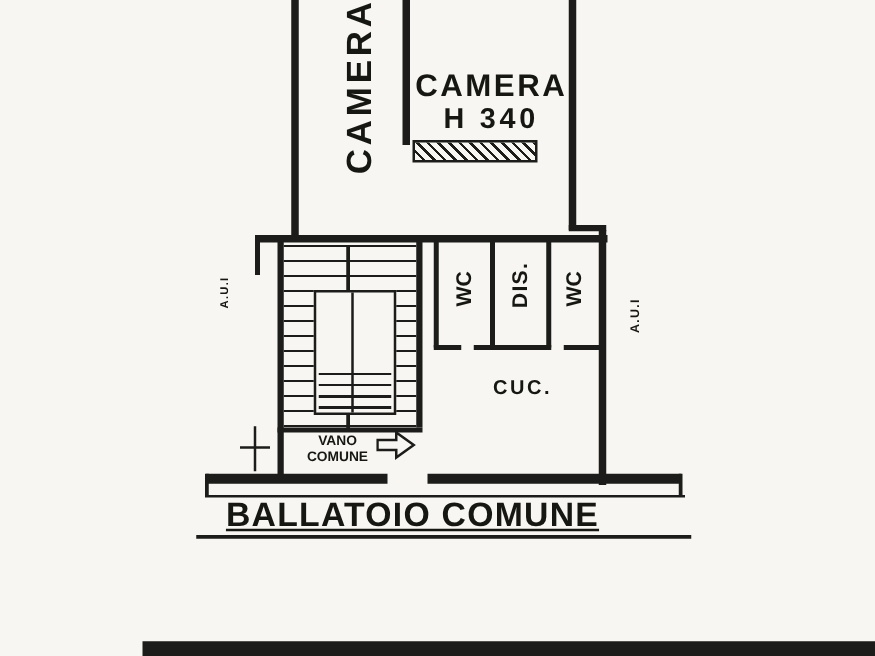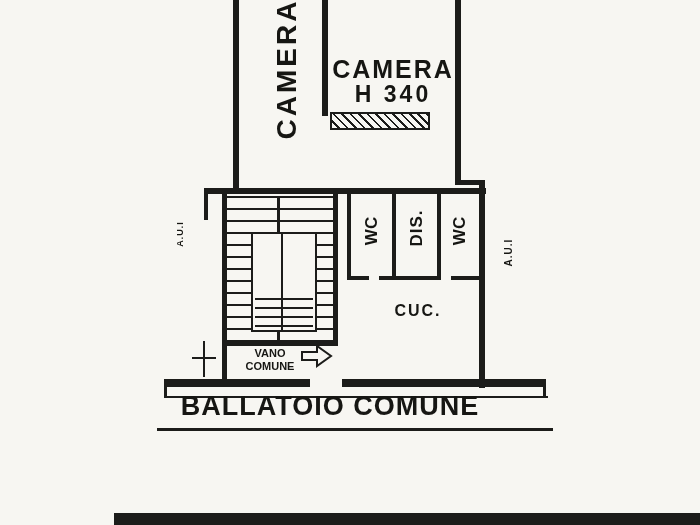--- a/index.html
+++ b/index.html
@@ -37,21 +37,21 @@
   .lbl-camera-left  { left: 255px; top: 5px;   width: 64px;  height: 128px; font-size: 28px; letter-spacing: 3px; }
   .lbl-camera-right { left: 330px; top: 52px;  width: 126px; height: 58px;  font-size: 25px; letter-spacing: 2px; line-height: 1.05; }
   .lbl-camera-right .line2 { font-size: 23px; letter-spacing: 3px; }
   .lbl-wc1  { left: 351px; top: 198px; width: 42px; height: 66px; font-size: 17px; }
   .lbl-dis  { left: 396px; top: 194px; width: 42px; height: 68px; font-size: 17px; letter-spacing: 1px; }
   .lbl-wc2  { left: 440px; top: 198px; width: 40px; height: 66px; font-size: 17px; }
   .lbl-aui-left  { left: 165px; top: 208px; width: 30px; height: 52px; font-size: 9px;  letter-spacing: 1px; font-weight: 700; }
   .lbl-aui-right { left: 494px; top: 226px; width: 30px; height: 52px; font-size: 10px; letter-spacing: 1px; font-weight: 700; }
   .lbl-cuc  { left: 373px; top: 297px; width: 90px; height: 28px; font-size: 16px; letter-spacing: 2px; }
   .lbl-vano { left: 243px; top: 344px; width: 54px; height: 32px; font-size: 11px; line-height: 1.15; }
-  .lbl-ballatoio { left: 168px; top: 396px; width: 324px; height: 20px; font-size: 27px; letter-spacing: 1px; }
+  .lbl-ballatoio { left: 168px; top: 396px; width: 324px; height: 32px; font-size: 27px; letter-spacing: 1px; text-decoration: underline; }
 
   
   .stair-treads {
     position: absolute; left: 227px; top: 196px; width: 106px; height: 148px;
     background: repeating-linear-gradient(to bottom, #1c1c1a 0 2px, transparent 2px 12px);
   }
   .stair-center { position: absolute; left: 277px; top: 196px; width: 3px; height: 148px; background: #1c1c1a; }
   .stair-well {
     position: absolute; left: 251px; top: 232px; width: 66px; height: 100px;
     background: #f7f6f2; border: 2px solid #1c1c1a;

